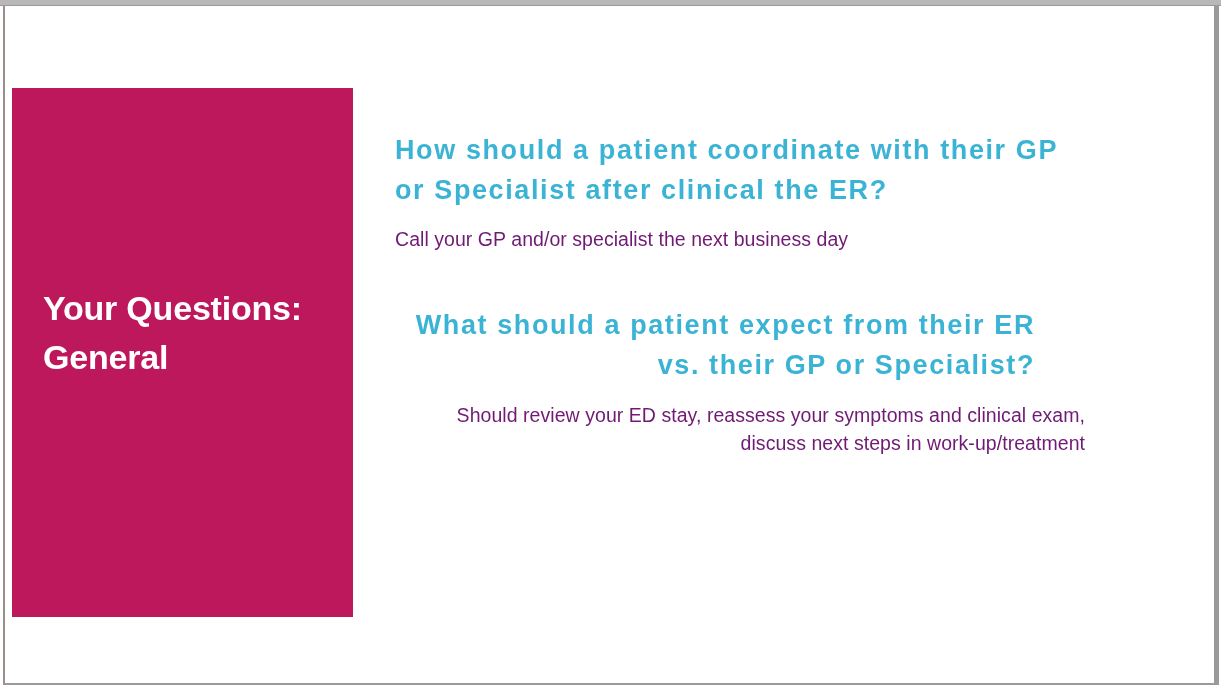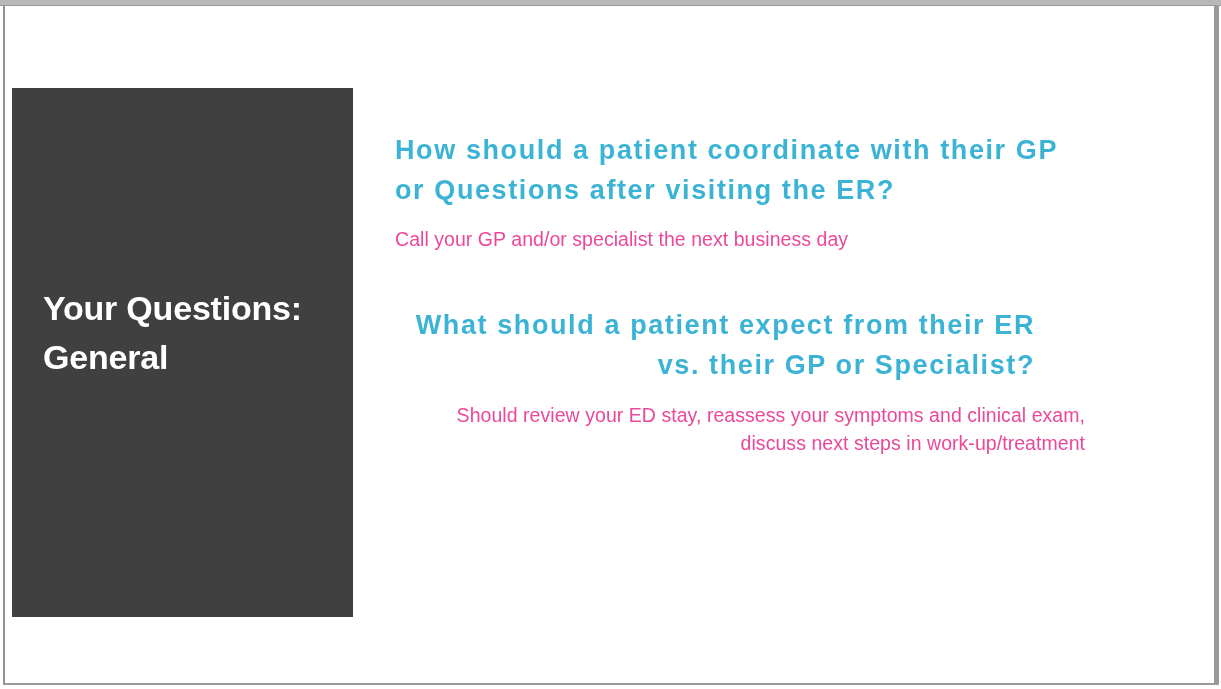--- a/index.html
+++ b/index.html
@@ -79,21 +79,21 @@
     background: #ffffff;
   }
 
   
   .title-panel {
     position: absolute;
     left: 7px;
     top: 81px;
     width: 341px;
     height: 529px;
-    background: #404040;
+    background: #be185d;
   }
   .title-text {
     position: absolute;
     left: 31px;
     top: 196px;
     width: 290px;
     color: #ffffff;
     font-size: 34px;
     font-weight: bold;
     line-height: 49px;
@@ -112,21 +112,21 @@
   }
   .qa-heading {
     color: #3bb3d5;
     font-size: 27px;
     font-weight: bold;
     letter-spacing: 1.6px;
     line-height: 40px;
     margin: 0;
   }
   .qa-body {
-    color: #ec4899;
+    color: #701a75;
     font-size: 19.5px;
     font-weight: normal;
     line-height: 28px;
     letter-spacing: 0.05px;
     margin: 0;
   }
   .qa-block-1 .qa-heading { width: 700px; }
   .qa-block-1 .qa-body { margin-top: 15px; }
   .qa-block-2 { margin-top: 52px; text-align: right; }
   .qa-block-2 .qa-heading { width: 640px; }
@@ -144,21 +144,21 @@
 
   <div class="slide">
 
     <div class="title-panel">
       <div class="title-text">Your Questions: General</div>
     </div>
 
     <div class="content">
 
       <div class="qa-block qa-block-1">
-        <p class="qa-heading">How should a patient coordinate with their GP or Questions after visiting the ER?</p>
+        <p class="qa-heading">How should a patient coordinate with their GP or Specialist after clinical the ER?</p>
         <p class="qa-body">Call your GP and/or specialist the next business day</p>
       </div>
 
       <div class="qa-block qa-block-2">
         <p class="qa-heading">What should a patient expect from their ER vs. their GP or Specialist?</p>
         <p class="qa-body">Should review your ED stay, reassess your symptoms and clinical exam, discuss next steps in work-up/treatment</p>
       </div>
 
     </div>
 

